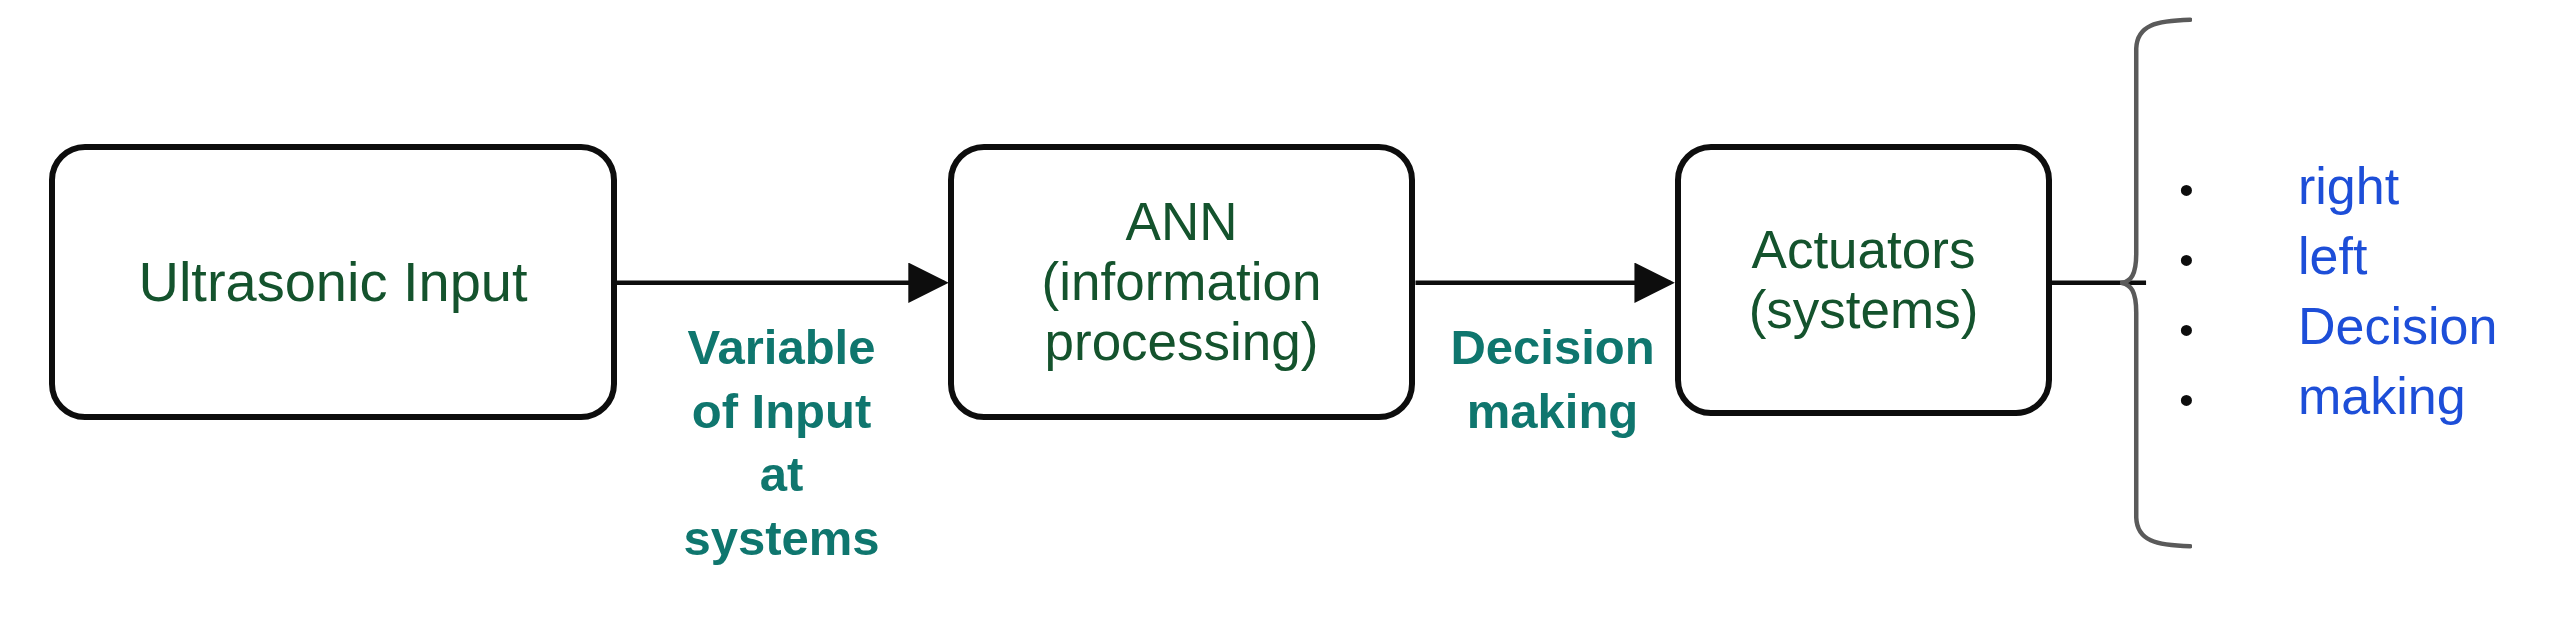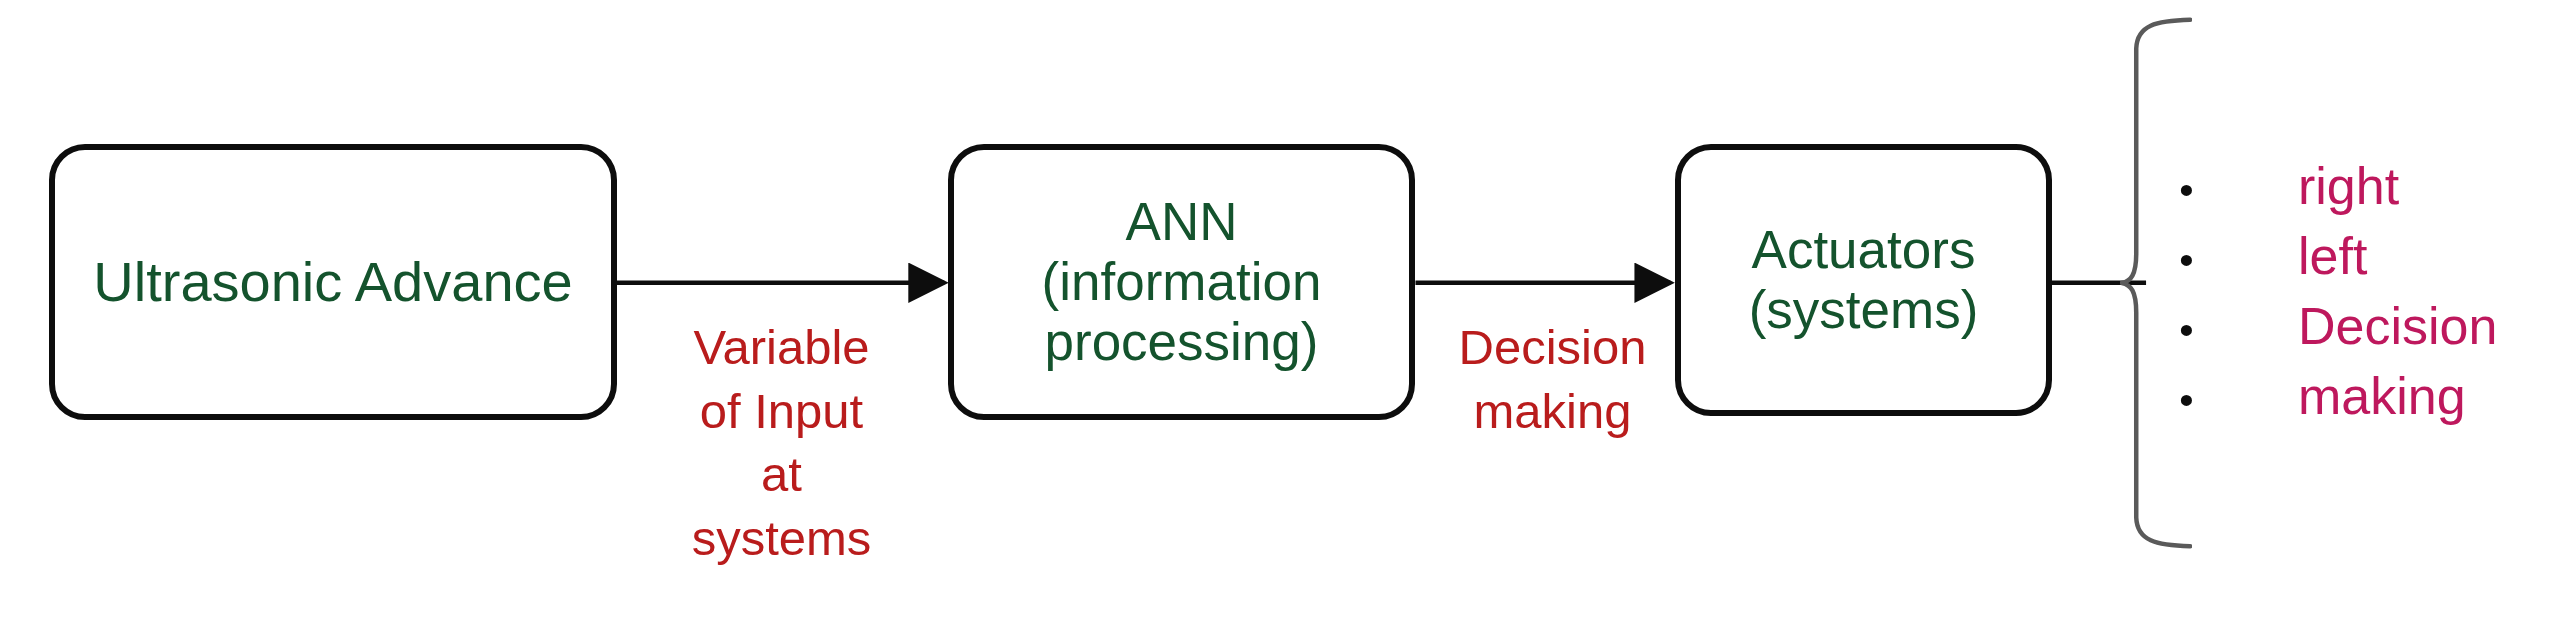--- a/index.html
+++ b/index.html
@@ -59,24 +59,25 @@
     left: 0; top: 0;
     width: 2576px;
     height: 622px;
     z-index: 1;
     pointer-events: none;
   }
   
   .edge-label {
     position: absolute;
     text-align: center;
-    color: #b91c1c;
+    color: #0f766e;
     white-space: pre-line;
     line-height: 1.30;
     z-index: 2;
+    font-weight: bold;
   }
   #edge-label-1 {
     left: 629px; top: 316px;
     width: 305px;
     font-size: 49px;
   }
   #edge-label-2 {
     left: 1425px; top: 316px;
     width: 255px;
     font-size: 49px;
@@ -105,21 +106,21 @@
     flex: 0 0 126px;
     font-size: 41px;
     line-height: 1;
     color: #0d0d0d;
     text-align: left;
     padding-left: 7.2px;
     box-sizing: border-box;
   }
   .output-text {
     font-size: 52px;
-    color: #be185d;
+    color: #1d4ed8;
     line-height: 1;
     white-space: nowrap;
   }
 </style>
 </head>
 <body>
 
 <div id="canvas">
 
   <svg class="edge-svg" viewBox="0 0 2868 693" xmlns="http://www.w3.org/2000/svg">
@@ -130,21 +131,21 @@
     </defs>
 
     <line x1="686" y1="315" x2="1051" y2="315" stroke="#0d0d0d" stroke-width="5" marker-end="url(#arrowhead)"></line>
 
     <line x1="1576" y1="315" x2="1860" y2="315" stroke="#0d0d0d" stroke-width="5" marker-end="url(#arrowhead)"></line>
 
     <line x1="2285" y1="315" x2="2390" y2="315" stroke="#0d0d0d" stroke-width="5"></line>
   </svg>
 
   <div class="node" id="node-sensor">
-    <span class="node-label">Ultrasonic Advance</span>
+    <span class="node-label">Ultrasonic Input</span>
   </div>
 
   <div class="edge-label" id="edge-label-1">Variable
 of Input
 at
 systems</div>
 
   <div class="node" id="node-ann">
     <span class="node-label">ANN
 (information

